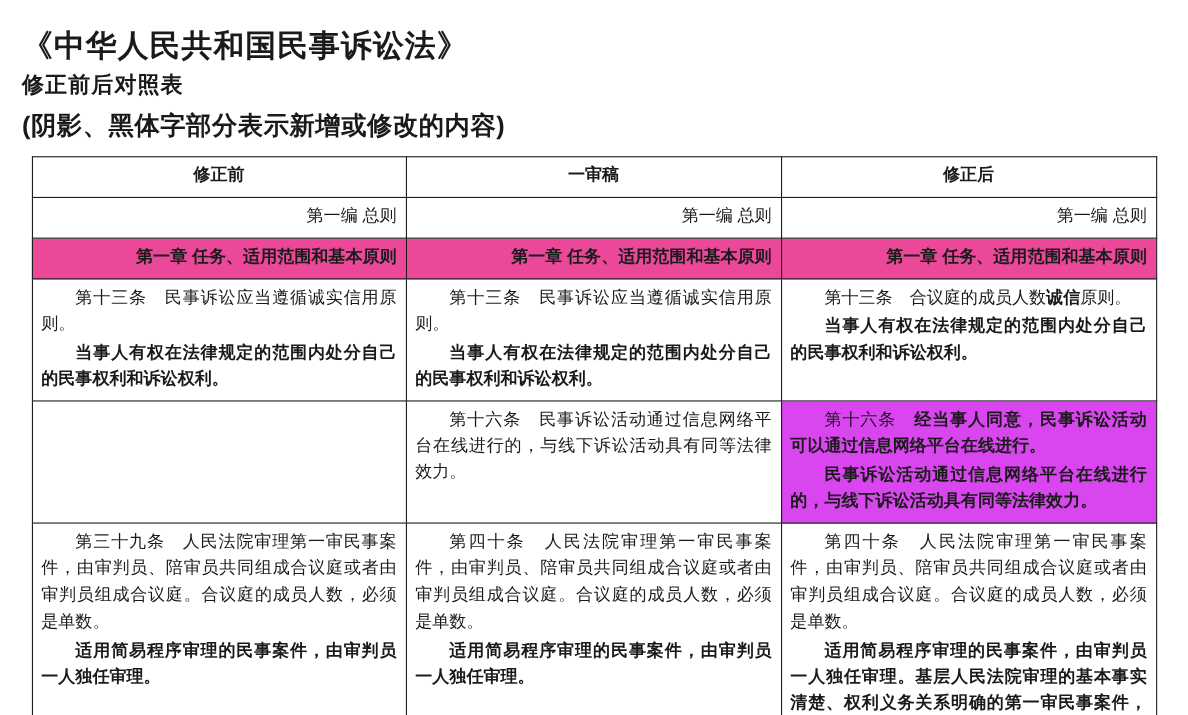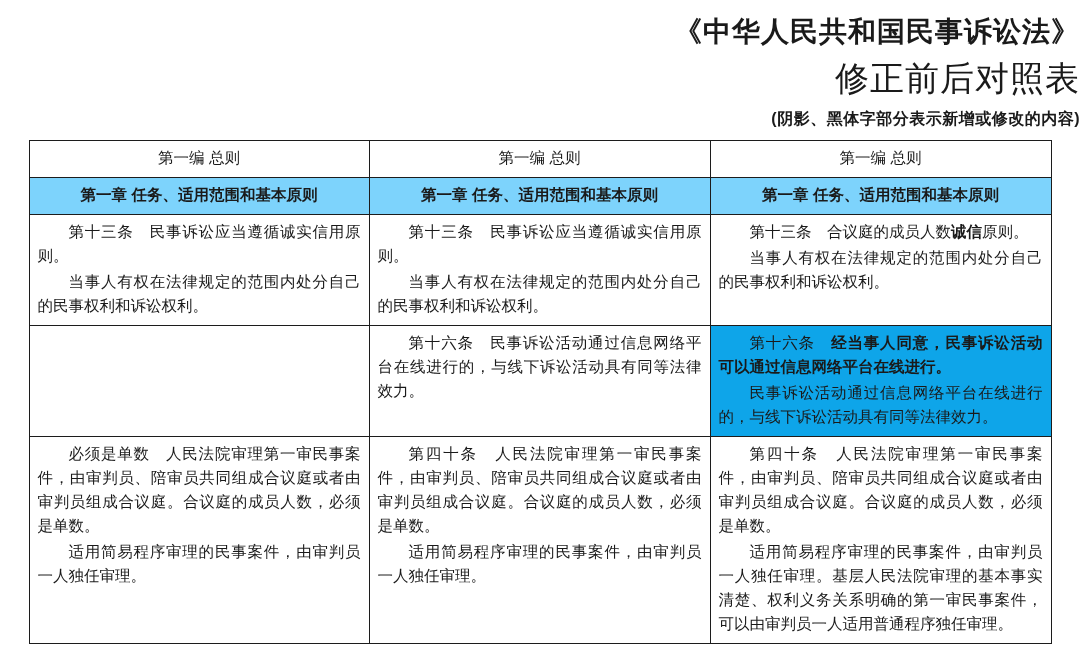--- a/index.html
+++ b/index.html
@@ -15,38 +15,38 @@
     color: #1a1a1a;
   }
   .page {
     width: 1080px;
     height: 650px;
     position: relative;
     box-sizing: border-box;
     padding: 0;
   }
   .title-block {
-    text-align: right;
-    padding-top: 12px;
+    text-align: left;
+    padding-top: 22px;
     margin-left: 20px;
   }
   .title-line1 {
     font-size: 28px;
     font-weight: bold;
     letter-spacing: 1px;
     line-height: 1.45;
   }
   .title-line2 {
-    font-size: 34px;
-    font-weight: normal;
+    font-size: 20px;
+    font-weight: bold;
     letter-spacing: 1px;
     line-height: 1.5;
   }
   .subtitle {
-    font-size: 16px;
+    font-size: 23px;
     font-weight: bold;
     line-height: 1.9;
     letter-spacing: 0.5px;
   }
   table.cmp {
     border-collapse: collapse;
     width: 1022px;
     margin: 6px auto 0 auto;
     table-layout: fixed;
   }
@@ -57,45 +57,46 @@
     font-size: 15.5px;
     line-height: 1.55;
   }
   td.colhead {
     text-align: center;
     font-weight: bold;
     font-size: 19px;
     padding: 8px 4px 9px 4px;
   }
   td.bianhead {
-    text-align: center;
+    text-align: right;
     font-size: 15px;
     padding: 4px 4px 5px 4px;
   }
   td.chapter {
-    text-align: center;
+    text-align: right;
     font-weight: bold;
     font-size: 16px;
-    background: #7dd3fc;
+    background: #ec4899;
     padding: 4px 4px 5px 4px;
   }
   .p {
     margin: 0;
     text-indent: 2em;
     text-align: justify;
   }
   .p + .p {
     margin-top: 2px;
+    font-weight: bold;
   }
   .b {
     font-weight: bold;
     margin-top: 47px;
   }
   .shade {
-    background: #0ea5e9;
+    background: #d946ef;
   }
   td.empty {
     background: #ffffff;
   }
   .art {
     font-weight: normal;
   }
   .clip {
     overflow: hidden;
   }
@@ -111,20 +112,25 @@
     <div class="subtitle">(阴影、黑体字部分表示新增或修改的内容)</div>
   </div>
 
   <table class="cmp">
     <colgroup>
       <col style="width:340px">
       <col style="width:341px">
       <col style="width:341px">
     </colgroup>
     <tbody>
+      <tr>
+        <td class="colhead">修正前</td>
+        <td class="colhead">一审稿</td>
+        <td class="colhead">修正后</td>
+      </tr>
       <tr>
         <td class="bianhead">第一编 总则</td>
         <td class="bianhead">第一编 总则</td>
         <td class="bianhead">第一编 总则</td>
       </tr>
       <tr>
         <td class="chapter">第一章 任务、适用范围和基本原则</td>
         <td class="chapter">第一章 任务、适用范围和基本原则</td>
         <td class="chapter">第一章 任务、适用范围和基本原则</td>
       </tr>
@@ -151,21 +157,21 @@
         </td>
         <td class="shade">
           <p class="p"><span class="art">第十六条</span>　<span class="b">经当事人同意，民事诉讼活动可以通过信息网络平台在线进行。</span></p>
           <p class="p">民事诉讼活动通过信息网络平台在线进行的，与线下诉讼活动具有同等法律效力。</p>
         </td>
       </tr>
 
 
       <tr>
         <td class="clip">
-          <p class="p"><span class="art">必须是单数</span>　<span>人民法院审理第一审民事案件，由审判员、陪审员共同组成合议庭或者由审判员组成合议庭。合议庭的成员人数，必须是单数。</span></p>
+          <p class="p"><span class="art">第三十九条</span>　<span>人民法院审理第一审民事案件，由审判员、陪审员共同组成合议庭或者由审判员组成合议庭。合议庭的成员人数，必须是单数。</span></p>
           <p class="p">适用简易程序审理的民事案件，由审判员一人独任审理。</p>
 
         </td>
         <td class="clip">
           <p class="p"><span class="art">第四十条</span>　<span>人民法院审理第一审民事案件，由审判员、陪审员共同组成合议庭或者由审判员组成合议庭。合议庭的成员人数，必须是单数。</span></p>
           <p class="p">适用简易程序审理的民事案件，由审判员一人独任审理。</p>
 
         </td>
         <td class="clip">
           <p class="p"><span class="art">第四十条</span>　<span>人民法院审理第一审民事案件，由审判员、陪审员共同组成合议庭或者由审判员组成合议庭。合议庭的成员人数，必须是单数。</span></p>

